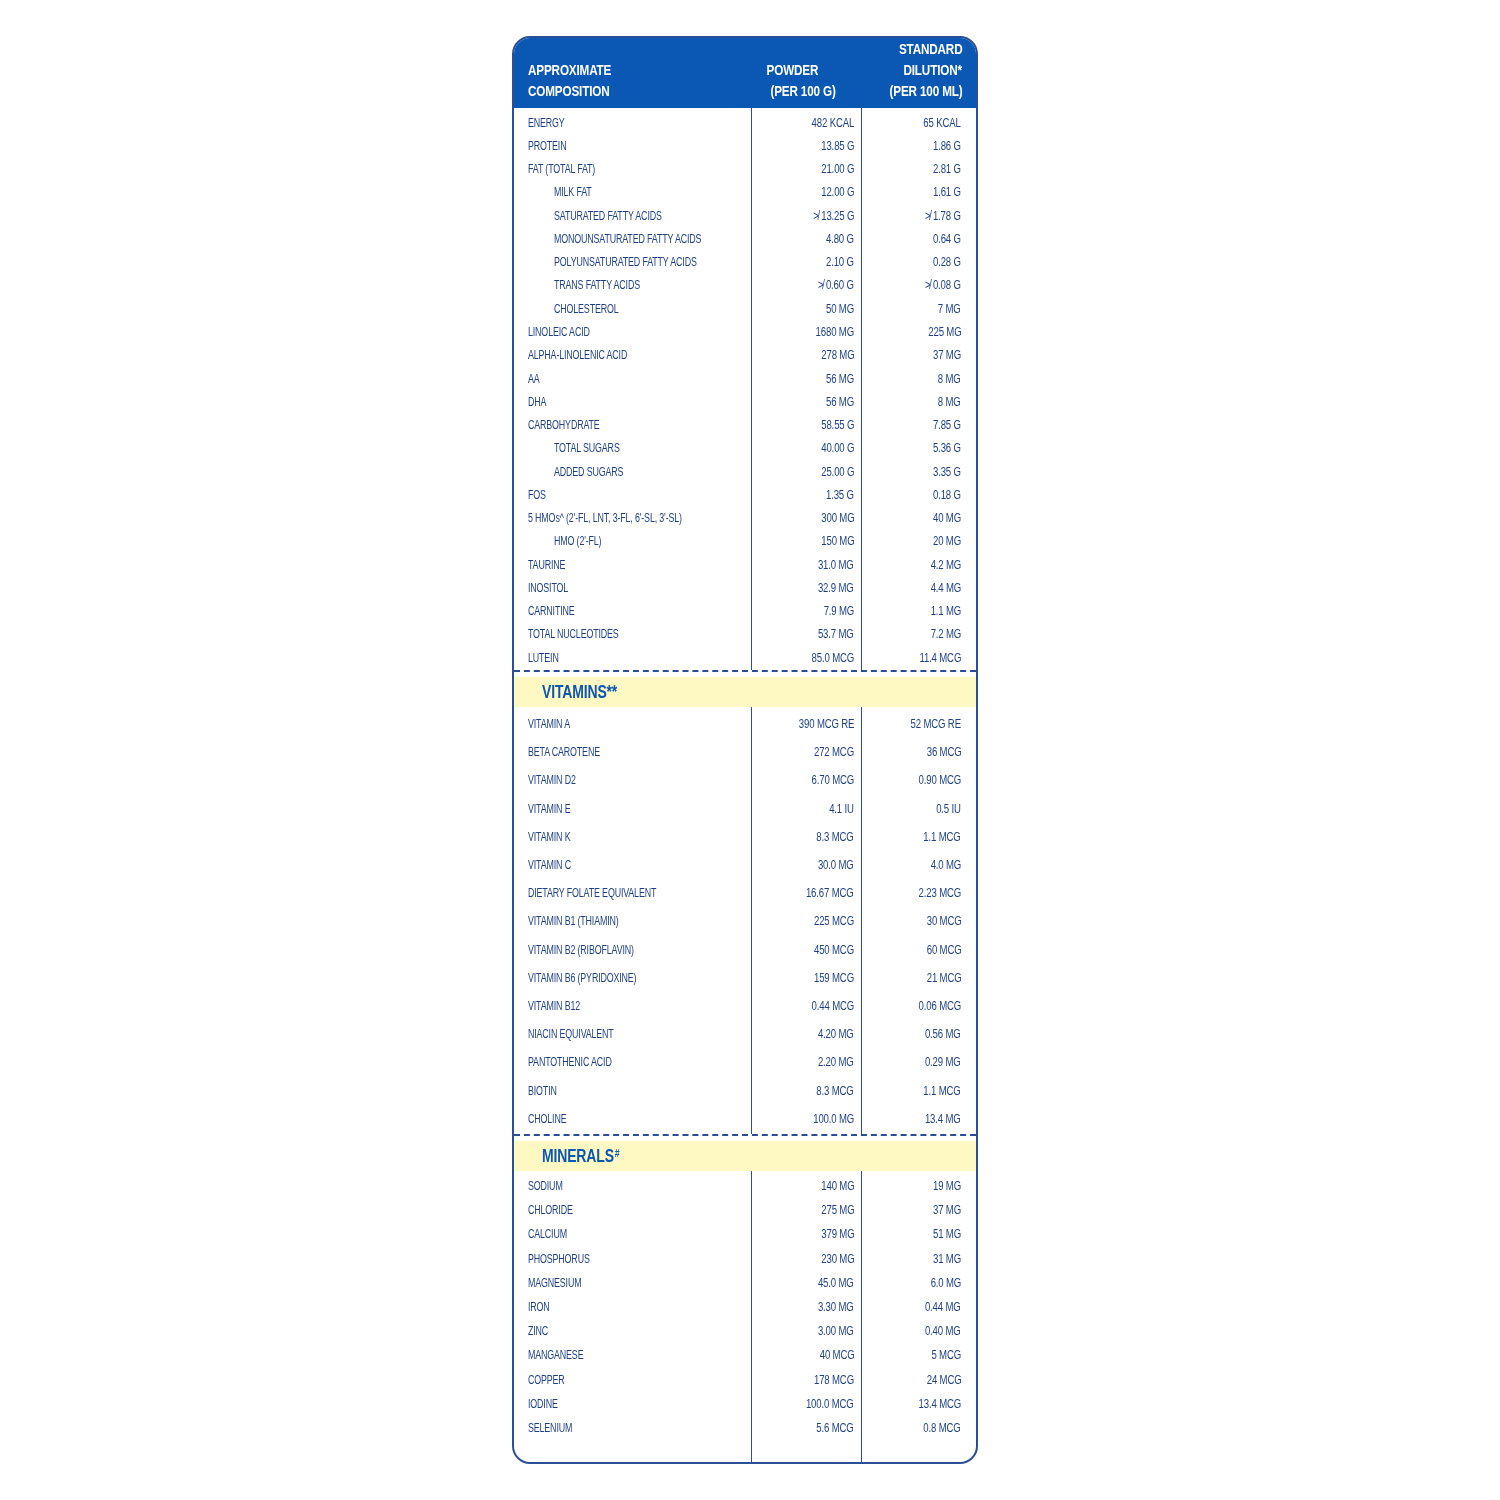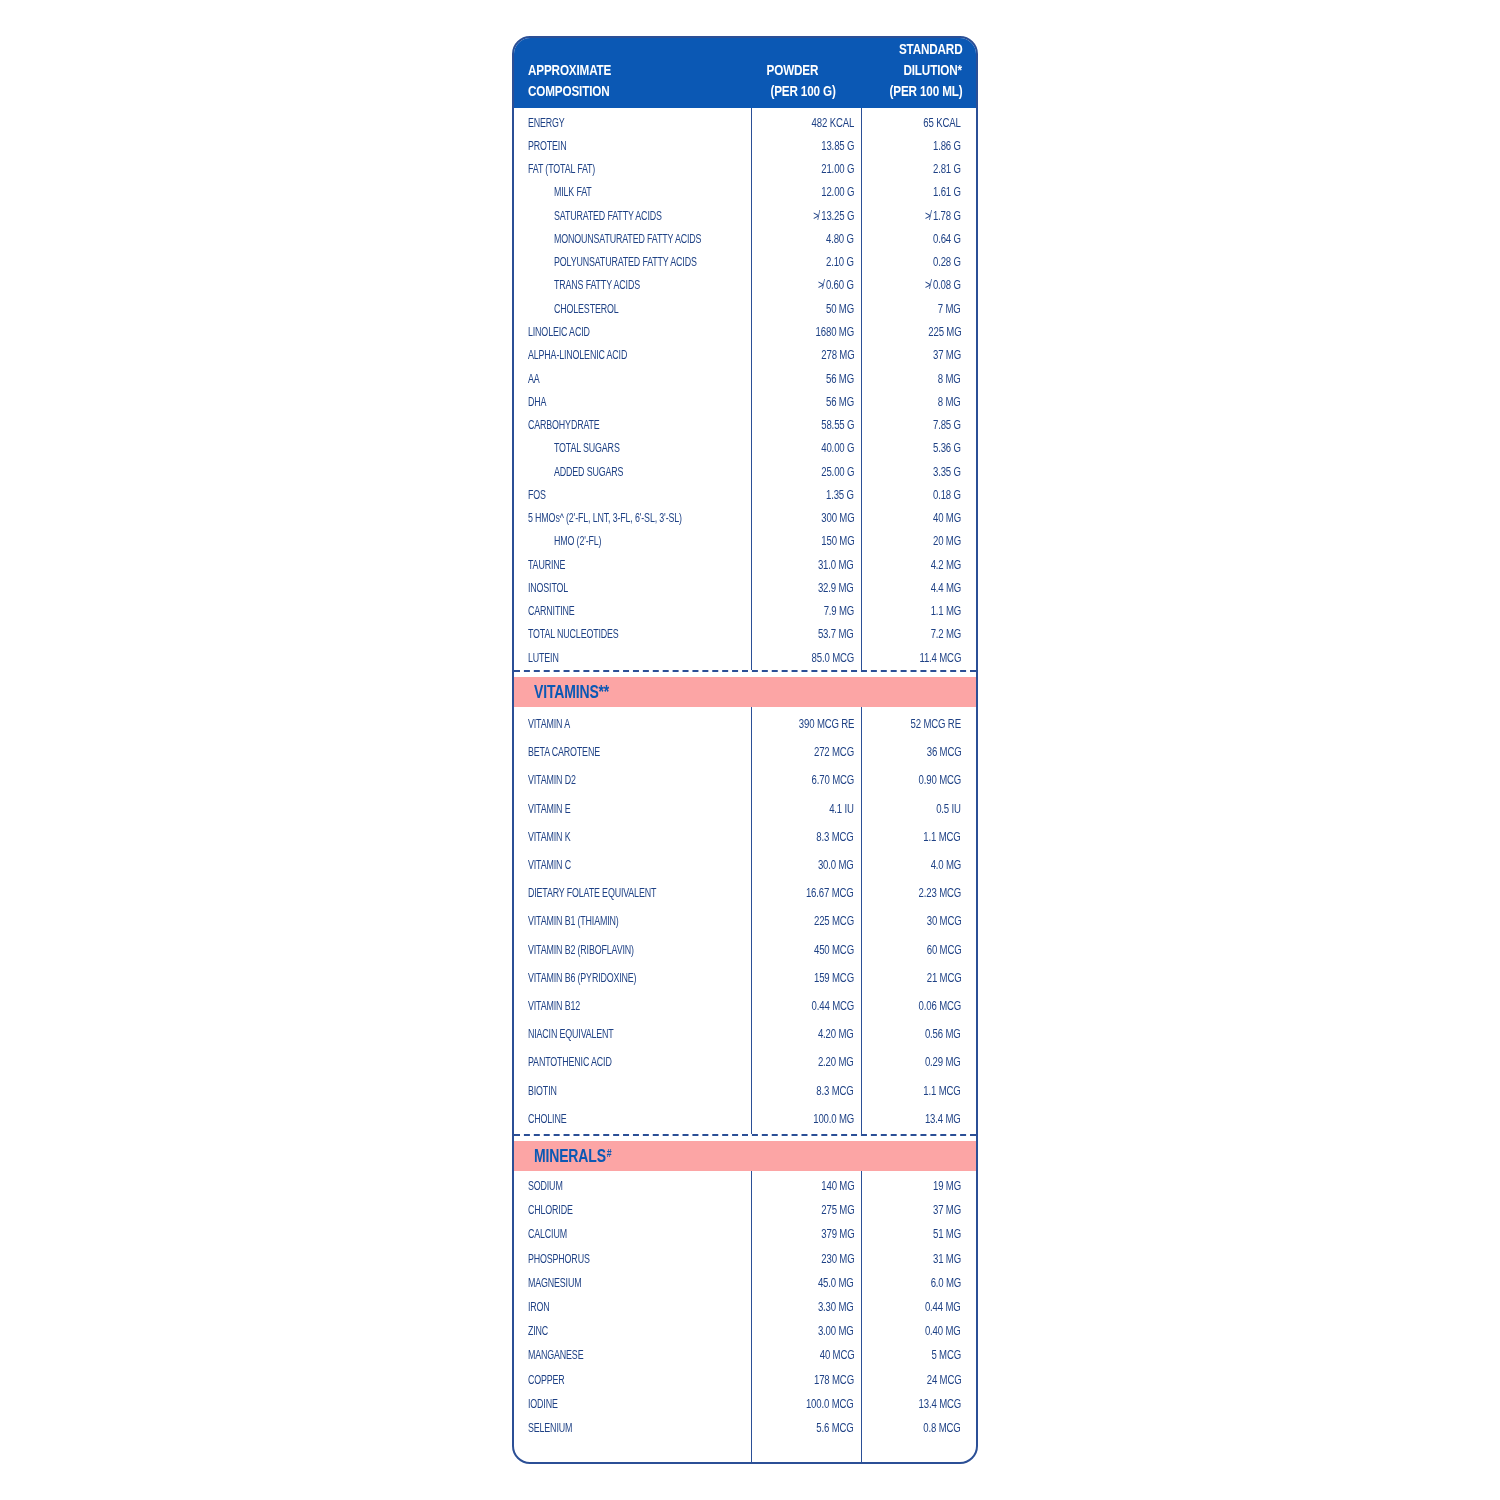--- a/index.html
+++ b/index.html
@@ -43,22 +43,22 @@
   .cell-v1{width:110px;padding-right:8px;text-align:right;}
   .cell-v2{flex:1;padding-right:15px;text-align:right;}
   .cell-v1 .cx,.cell-v2 .cx{transform:scaleX(0.8);transform-origin:100% 60%;}
   
   .vline{position:absolute;top:0;bottom:0;width:1.5px;background:#2b4f96;}
   .v1{left:236.5px;}
   .v2{left:346.5px;}
   
   .divider{height:5px;border-top:2px dashed #2b4f96;margin:0;}
   .band{
-    height:30px;flex:0 0 30px;background:#fca5a5;display:flex;align-items:center;
-    padding-left:20px;box-sizing:border-box;color:#0b58b4;font-weight:bold;font-size:17.5px;text-align:right;
+    height:30px;flex:0 0 30px;background:#fef9c3;display:flex;align-items:center;
+    padding-left:28px;box-sizing:border-box;color:#0b58b4;font-weight:bold;font-size:17.5px;text-align:right;
   }
   .band .cx{transform:scaleX(0.8);transform-origin:0 60%;}
   .band-sup{font-size:11px;position:relative;top:-5px;margin-left:1px;font-weight:bold;}
 </style>
 </head>
 <body>
 
 <div class="stage">
   <div class="label-table">
 

